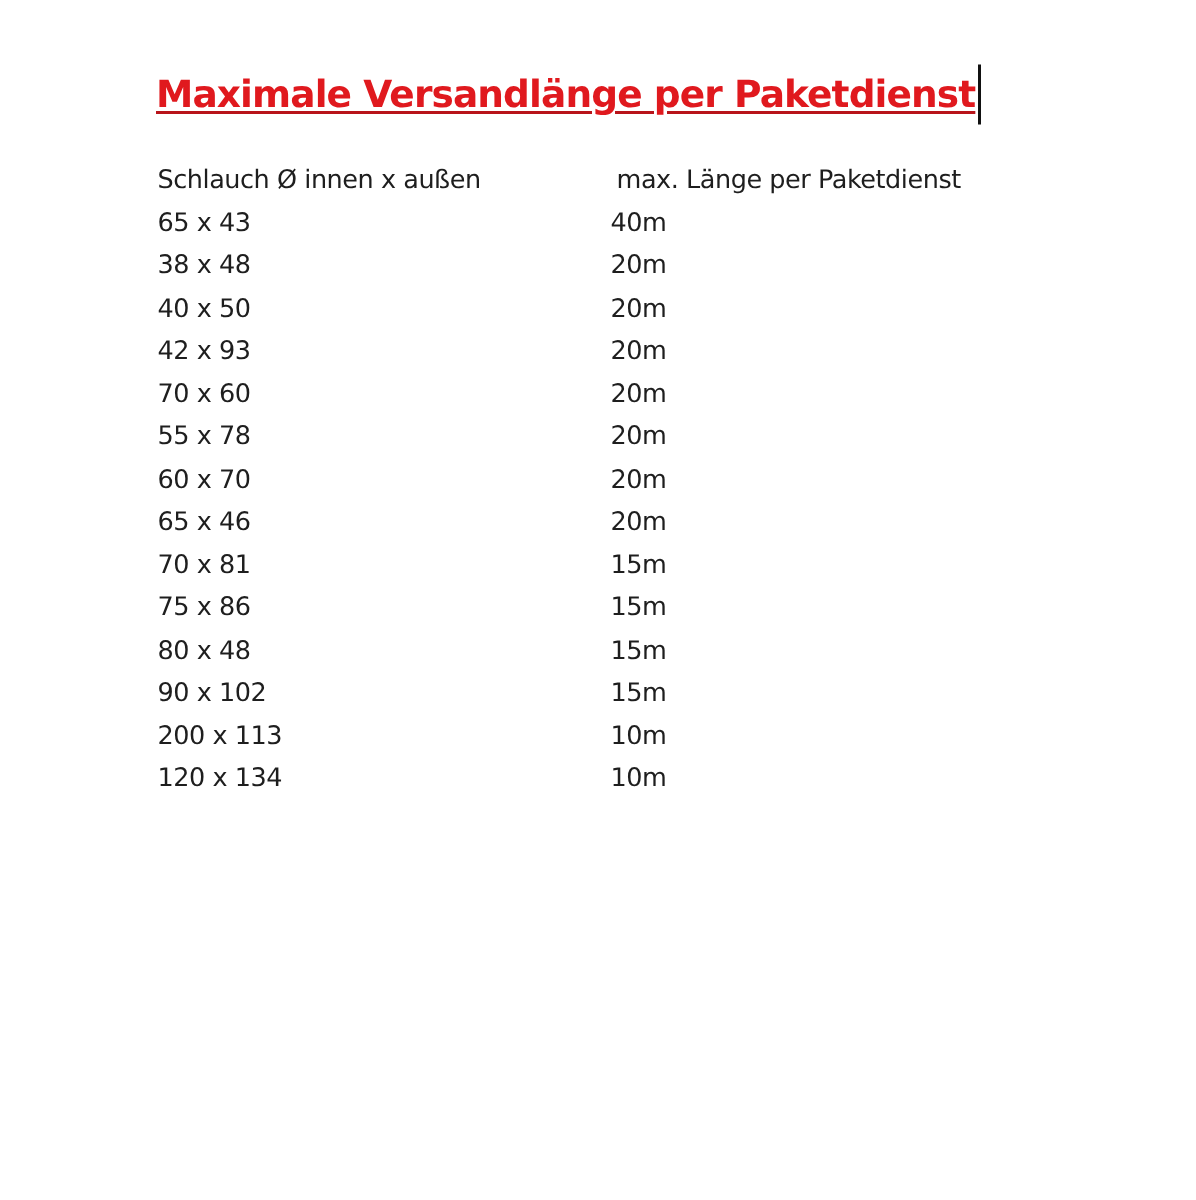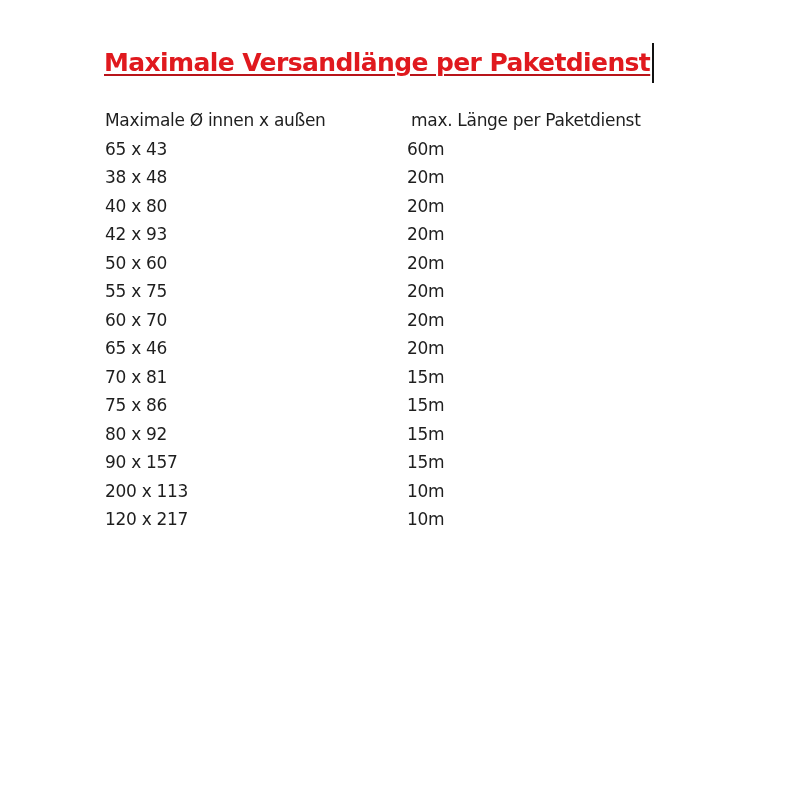--- a/index.html
+++ b/index.html
@@ -81,75 +81,75 @@
 
 <div class="page">
 
   <div class="title-wrap">
     <span class="title">Maximale Versandlänge per Paketdienst</span>
     <span class="text-cursor"></span>
   </div>
 
   <div class="table">
     <div class="row header">
-      <span class="col-a">Maximale Ø innen x außen</span>
+      <span class="col-a">Schlauch Ø innen x außen</span>
       <span class="col-b">max. Länge per Paketdienst</span>
     </div>
 
     <div class="row">
       <span class="col-a">65 x 43</span>
-      <span class="col-b">60m</span>
+      <span class="col-b">40m</span>
     </div>
     <div class="row">
       <span class="col-a">38 x 48</span>
       <span class="col-b">20m</span>
     </div>
     <div class="row">
-      <span class="col-a">40 x 80</span>
+      <span class="col-a">40 x 50</span>
       <span class="col-b">20m</span>
     </div>
     <div class="row">
       <span class="col-a">42 x 93</span>
       <span class="col-b">20m</span>
     </div>
     <div class="row">
-      <span class="col-a">50 x 60</span>
+      <span class="col-a">70 x 60</span>
       <span class="col-b">20m</span>
     </div>
     <div class="row">
-      <span class="col-a">55 x 75</span>
+      <span class="col-a">55 x 78</span>
       <span class="col-b">20m</span>
     </div>
     <div class="row">
       <span class="col-a">60 x 70</span>
       <span class="col-b">20m</span>
     </div>
     <div class="row">
       <span class="col-a">65 x 46</span>
       <span class="col-b">20m</span>
     </div>
     <div class="row">
       <span class="col-a">70 x 81</span>
       <span class="col-b">15m</span>
     </div>
     <div class="row">
       <span class="col-a">75 x 86</span>
       <span class="col-b">15m</span>
     </div>
     <div class="row">
-      <span class="col-a">80 x 92</span>
+      <span class="col-a">80 x 48</span>
       <span class="col-b">15m</span>
     </div>
     <div class="row">
-      <span class="col-a">90 x 157</span>
+      <span class="col-a">90 x 102</span>
       <span class="col-b">15m</span>
     </div>
     <div class="row">
       <span class="col-a">200 x 113</span>
       <span class="col-b">10m</span>
     </div>
     <div class="row">
-      <span class="col-a">120 x 217</span>
+      <span class="col-a">120 x 134</span>
       <span class="col-b">10m</span>
     </div>
   </div>
 
 </div>
 
 </body></html>

